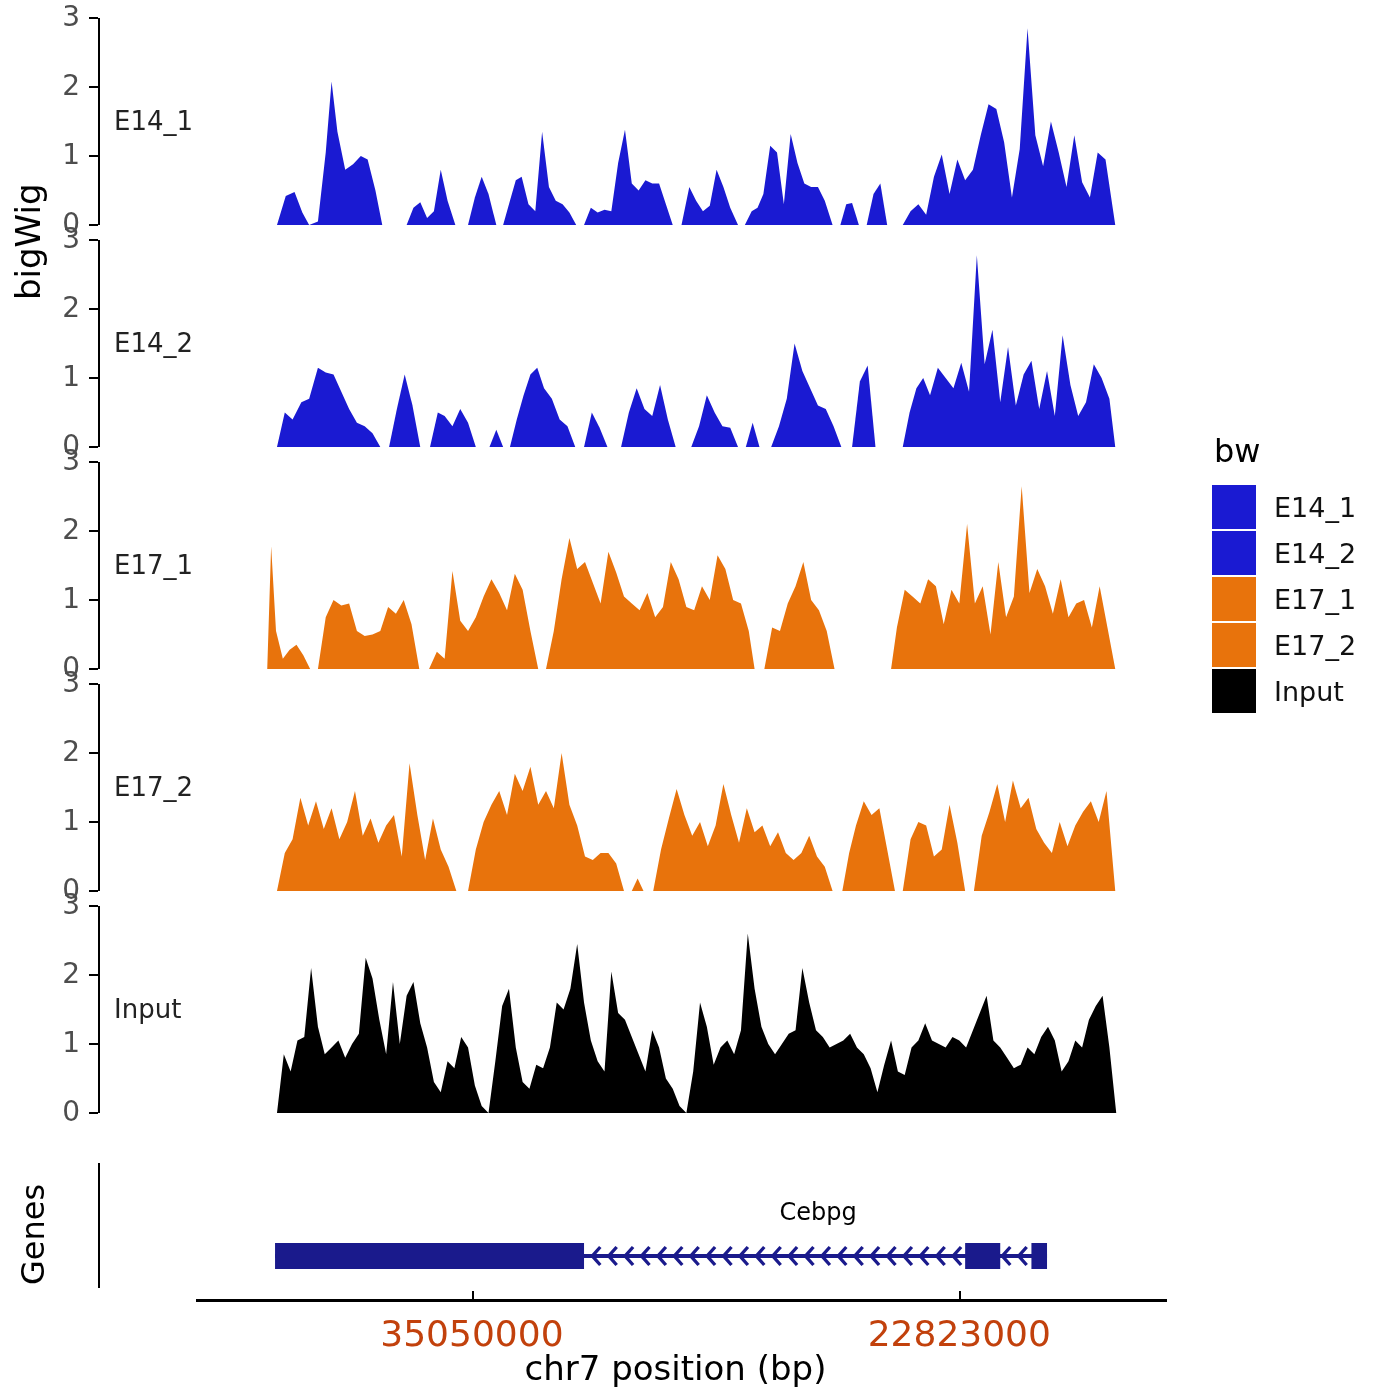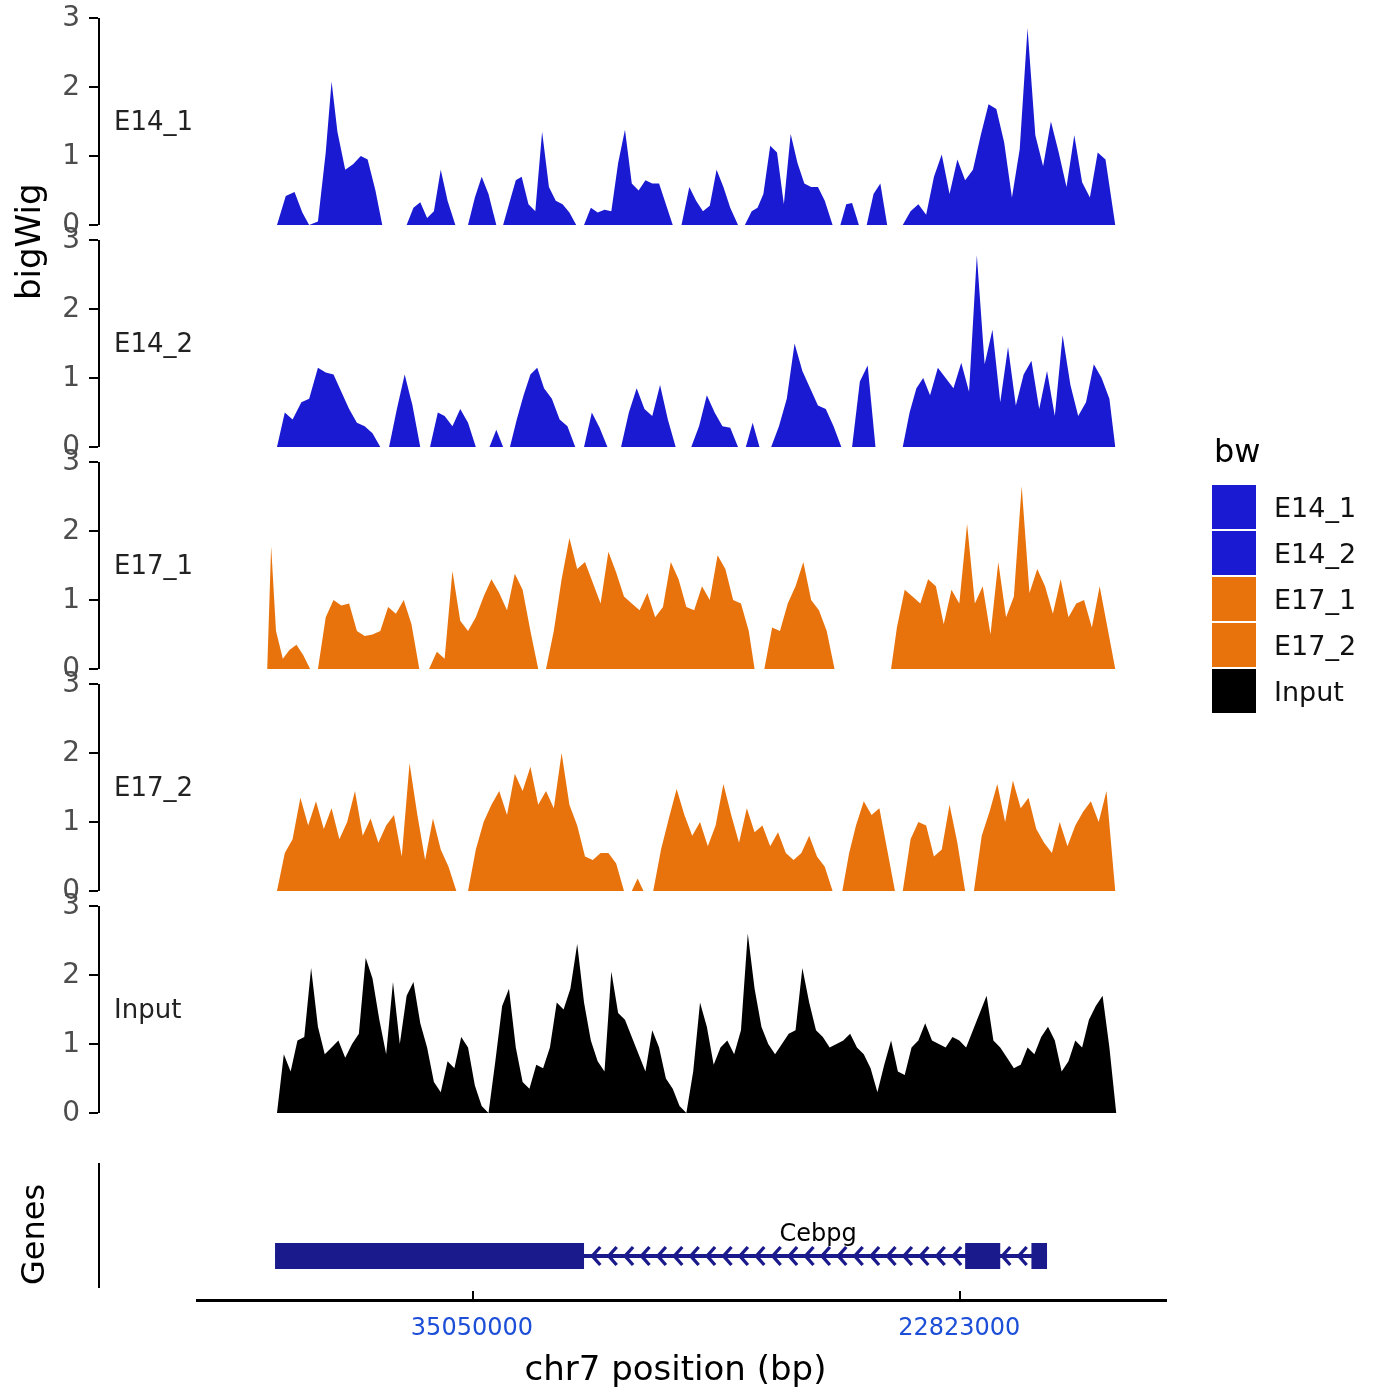--- a/index.html
+++ b/index.html
@@ -31,21 +31,21 @@
   .legend-row{display:flex;align-items:center;height:46px;}
   .swatch{width:44px;height:44px;margin-right:18px;flex:0 0 44px;}
   .legend-label{font-size:27px;color:#111;white-space:nowrap;}
 
   .genes-panel{position:absolute;left:98px;top:1163px;}
   .genes-axisline{position:absolute;left:0;top:0;width:2px;height:125px;background:#000;}
   .gene-name{position:absolute;font-size:24px;color:#000;white-space:nowrap;}
 
   .xaxis{position:absolute;left:196px;top:1299px;height:3px;background:#000;}
   .xtick{position:absolute;top:0;width:2px;height:11px;background:#000;}
-  .xticklab{position:absolute;top:14px;font-size:24px;color:#1d4ed8;text-align:center;width:200px;}
+  .xticklab{position:absolute;top:14px;font-size:36px;color:#c2410c;text-align:center;width:200px;}
   .xtitle{position:absolute;top:1347px;font-size:34px;color:#000;text-align:center;}
 </style>
 </head>
 <body>
 
 <div id="root">
 
   <div class="ylab">bigWig</div>
 
   <div class="genes-ylab">Genes</div>
@@ -154,21 +154,21 @@
         <div class="ticklab" style="left: -78px; top: -18px;">3</div>
         <div class="striplab" style="left: 16px; top: 87.5px;">Input</div>
         <svg width="891" height="207" style="position: absolute; left: 140px; top: 0px;">
           <path d="M38.99,207.00 L45.81,148.35 L52.64,165.60 L59.46,134.55 L66.28,131.10 L73.10,62.10 L79.93,120.75 L86.75,148.35 L93.57,141.45 L100.40,134.55 L107.22,151.80 L114.04,138.00 L120.87,127.65 L127.69,51.75 L134.51,72.45 L141.34,113.85 L148.16,148.35 L154.98,75.90 L161.80,138.00 L168.63,89.70 L175.45,75.90 L182.27,117.30 L189.10,141.45 L195.92,175.95 L202.74,186.30 L209.57,155.25 L216.39,162.15 L223.21,131.10 L230.04,141.45 L236.86,179.40 L243.68,200.10 L250.50,207.00 L257.33,155.25 L264.15,100.05 L270.97,82.80 L277.80,141.45 L284.62,175.95 L291.44,182.85 L298.27,158.70 L305.09,162.15 L311.91,141.45 L318.74,96.60 L325.56,103.50 L332.38,82.80 L339.20,37.95 L346.03,96.60 L352.85,134.55 L359.67,155.25 L366.50,165.60 L373.32,65.55 L380.14,106.95 L386.97,113.85 L393.79,131.10 L400.61,148.35 L407.44,165.60 L414.26,124.20 L421.08,141.45 L427.90,172.50 L434.73,182.85 L441.55,200.10 L448.37,207.00 L455.20,165.60 L462.02,96.60 L468.84,120.75 L475.67,158.70 L482.49,141.45 L489.31,134.55 L496.14,148.35 L502.96,124.20 L509.78,27.60 L516.60,82.80 L523.43,120.75 L530.25,138.00 L537.07,148.35 L543.90,138.00 L550.72,127.65 L557.54,124.20 L564.37,62.10 L571.19,96.60 L578.01,124.20 L584.84,131.10 L591.66,141.45 L598.48,138.00 L605.30,134.55 L612.13,127.65 L618.95,141.45 L625.77,148.35 L632.60,162.15 L639.42,186.30 L646.24,158.70 L653.07,134.55 L659.89,165.60 L666.71,169.05 L673.54,141.45 L680.36,134.55 L687.18,117.30 L694.00,134.55 L700.83,138.00 L707.65,141.45 L714.47,131.10 L721.30,134.55 L728.12,141.45 L734.94,124.20 L741.77,106.95 L748.59,89.70 L755.41,134.55 L762.24,141.45 L769.06,151.80 L775.88,162.15 L782.70,158.70 L789.53,141.45 L796.35,148.35 L803.17,131.10 L810.00,120.75 L816.82,134.55 L823.64,165.60 L830.47,155.25 L837.29,134.55 L844.11,141.45 L850.94,113.85 L857.76,100.05 L864.58,89.70 L871.40,141.45 L878.23,207.00 Z" fill="#000000" stroke="none"></path>
         </svg>
       </div>
     </div>
 
   <div class="genes-panel">
     <div class="genes-axisline"></div>
-    <div class="gene-name" id="gene-name-el" style="left: 681.525px; top: 56px;">Cebpg</div>
+    <div class="gene-name" id="gene-name-el" style="left: 681.525px; top: 35px;">Cebpg</div>
     <div class="track" id="gene-track" style="left: 140px; top: 0px;"><svg width="891" height="125">
           <rect x="37.03956043956044" y="91" width="771.9824175824176" height="4" fill="#1a1a8c"></rect>
           <path d="M361.0274725274725,83 L352.0274725274725,93 L361.0274725274725,103 L363.5274725274725,101 L356.5274725274725,93 L363.5274725274725,85 Z" fill="#1a1a8c"></path>
           <path d="M377.4274725274725,83 L368.4274725274725,93 L377.4274725274725,103 L379.9274725274725,101 L372.9274725274725,93 L379.9274725274725,85 Z" fill="#1a1a8c"></path>
           <path d="M393.8274725274725,83 L384.8274725274725,93 L393.8274725274725,103 L396.3274725274725,101 L389.3274725274725,93 L396.3274725274725,85 Z" fill="#1a1a8c"></path>
           <path d="M410.22747252747246,83 L401.22747252747246,93 L410.22747252747246,103 L412.72747252747246,101 L405.72747252747246,93 L412.72747252747246,85 Z" fill="#1a1a8c"></path>
           <path d="M426.62747252747243,83 L417.62747252747243,93 L426.62747252747243,103 L429.12747252747243,101 L422.12747252747243,93 L429.12747252747243,85 Z" fill="#1a1a8c"></path>
           <path d="M443.0274725274724,83 L434.0274725274724,93 L443.0274725274724,103 L445.5274725274724,101 L438.5274725274724,93 L445.5274725274724,85 Z" fill="#1a1a8c"></path>
           <path d="M459.4274725274724,83 L450.4274725274724,93 L459.4274725274724,103 L461.9274725274724,101 L454.9274725274724,93 L461.9274725274724,85 Z" fill="#1a1a8c"></path>
           <path d="M475.82747252747237,83 L466.82747252747237,93 L475.82747252747237,103 L478.32747252747237,101 L471.32747252747237,93 L478.32747252747237,85 Z" fill="#1a1a8c"></path>

